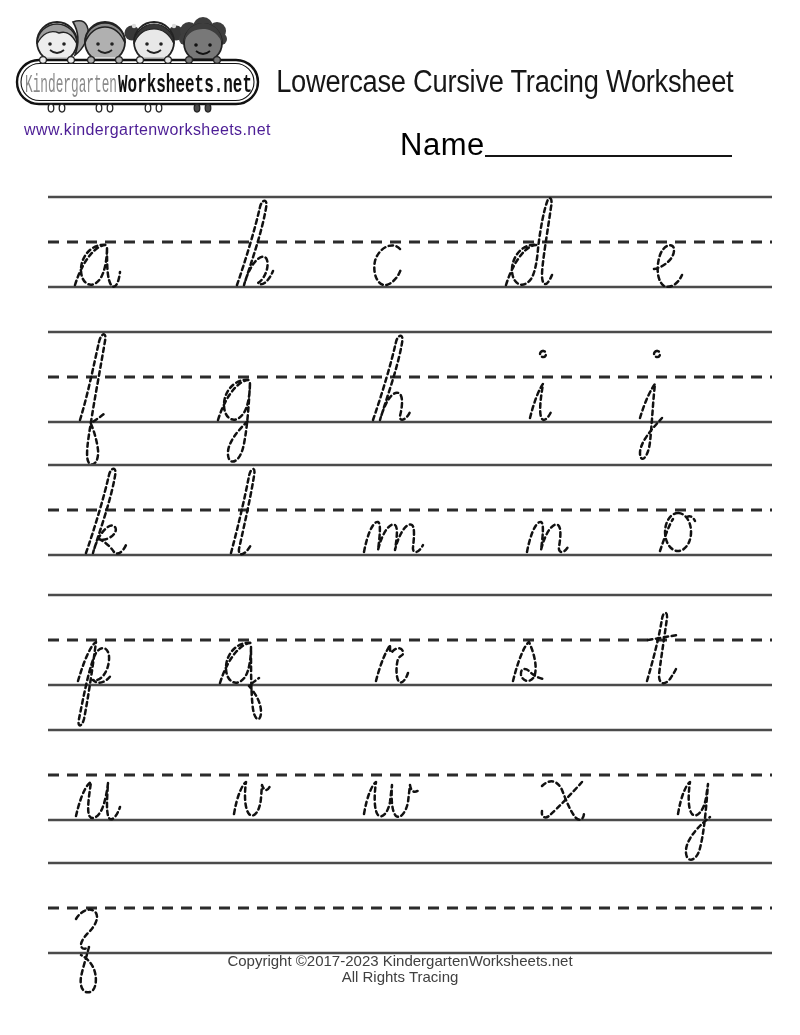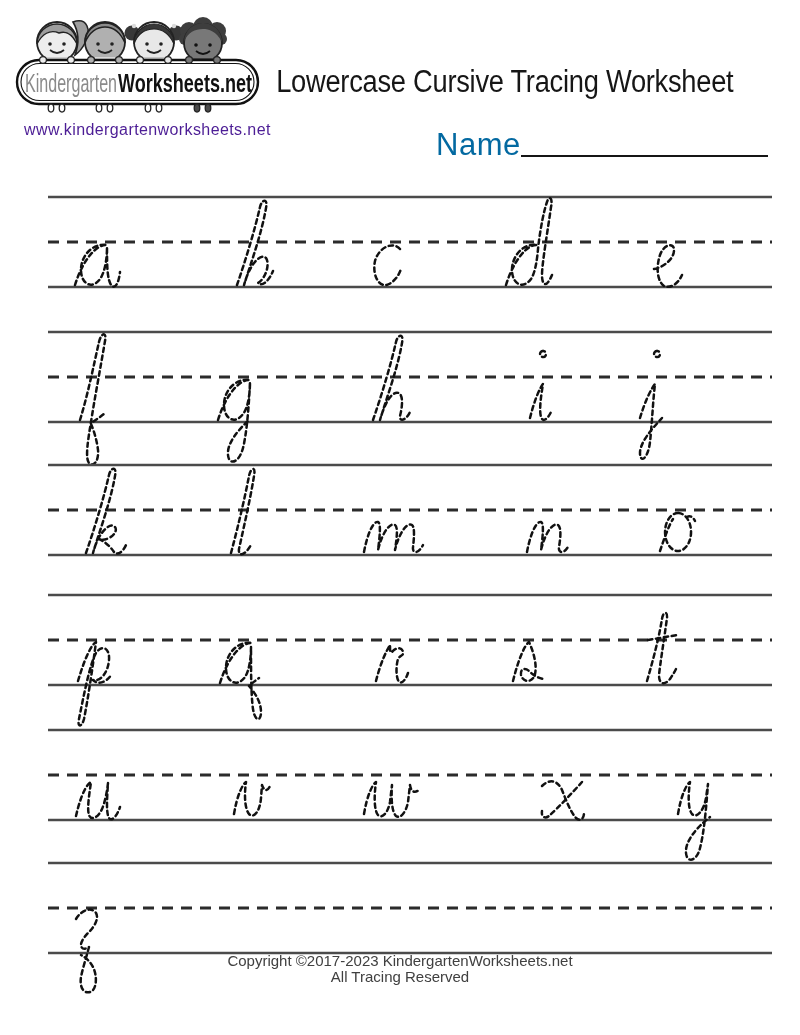--- a/index.html
+++ b/index.html
@@ -1,30 +1,30 @@
 <!DOCTYPE html>
 <html><head>
 <meta charset="utf-8">
 <style>
   html,body{margin:0;padding:0;background:#fff;}
   .page{position:relative;width:800px;height:1035px;background:#ffffff;
         font-family:"Liberation Sans",sans-serif;overflow:hidden;}
 
-  .logo-wrap{position:absolute;left:15px;top:16px;width:246px;height:102px;}
+  .logo-wrap{position:absolute;left:15px;top:16px;width:246px;height:102px;font-family:Liberation Mono, monospace;}
 
   .site-url{position:absolute;left:24px;top:121px;font-size:16px;letter-spacing:.4px;
             color:#828282;white-space:nowrap;}
 
   .page-title{position:absolute;left:266px;top:48px;width:478px;display:flex;
               justify-content:center;margin-top:16px;}
   .page-title span{font-size:31px;color:#161616;white-space:nowrap;
                    transform:scaleX(.88);transform-origin:center;
                    letter-spacing:-.3px;}
 
-  .name-row{position:absolute;left:436px;top:127px;white-space:nowrap;color:#0369a1;}
+  .name-row{position:absolute;left:400px;top:127px;white-space:nowrap;color:#000000;}
   .name-row .lbl{font-size:31px;letter-spacing:.5px;}
   .name-row .blank{display:inline-block;width:247px;height:2px;
                    border-bottom:2.2px solid #151515;transform:translateY(2px);}
 
   .rows{position:absolute;left:0;top:0;width:800px;height:1035px;}
 
   .footer{position:absolute;left:0;top:953px;width:800px;text-align:center;
           color:#404040;font-size:15px;line-height:16px;}
 </style>
 </head>
@@ -232,16 +232,16 @@
         <line x1="48" x2="772" y1="46" y2="46" stroke="#2b2b2b" stroke-width="2.8" stroke-dasharray="11 8"></line>
         <line x1="48" x2="772" y1="91" y2="91" stroke="#4b4b4b" stroke-width="2.3"></line>
         <g transform="translate(74,1)">
           <path d="M2,56 C8,46 18,44 22,50 C25,55 21,63 15,69 C11,73 7,78 7,82 C7,86 11,87 15,84 C13,92 9,104 7,114 C5,127 12,132 18,128 C23,124 23,112 19,104 C16,98 11,94 7,92" fill="none" stroke="#111111" stroke-width="2.5" stroke-linecap="round" stroke-linejoin="round" stroke-dasharray="4.4 3.6"></path>
         </g>
       </svg>
     </div>
 
   <div class="footer">
     <div>Copyright ©2017-2023 KindergartenWorksheets.net</div>
-    <div>All Tracing Reserved</div>
+    <div>All Rights Tracing</div>
   </div>
 
 </div>
 
 </body></html>

